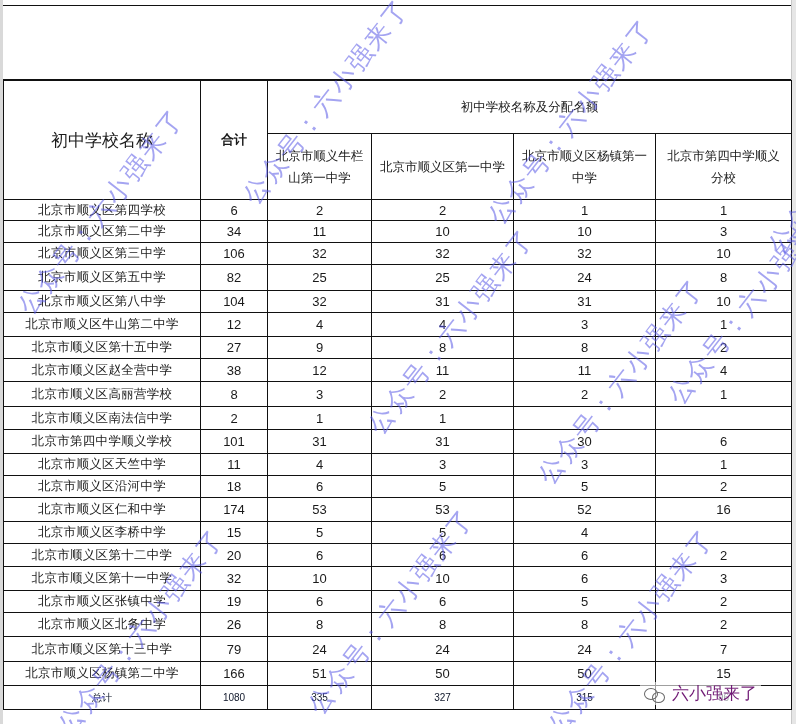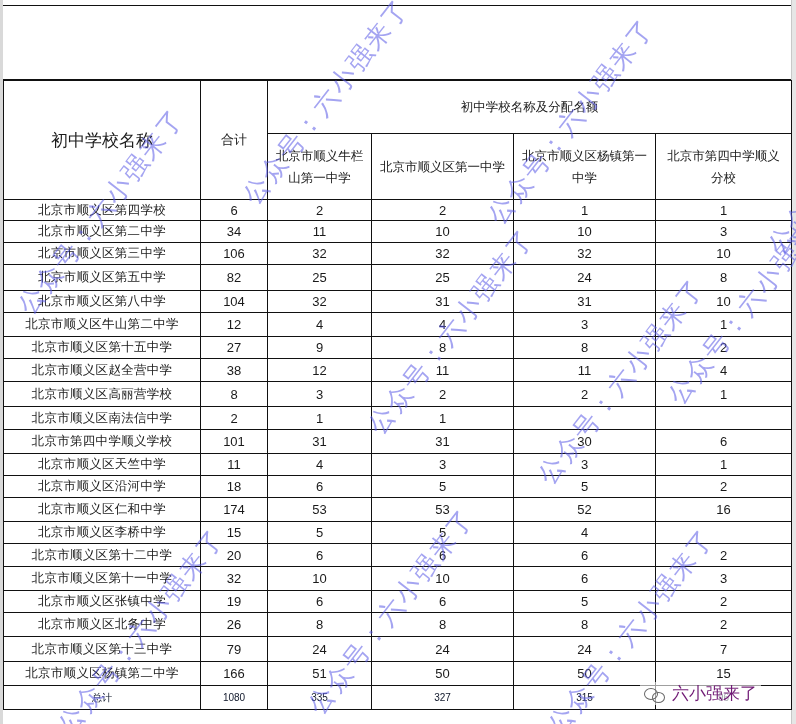--- a/index.html
+++ b/index.html
@@ -22,21 +22,21 @@
   table.grid {
     border-collapse:collapse; table-layout:fixed; width:788px;
     font-family:"Liberation Sans","DejaVu Sans",sans-serif;
   }
   table.grid td {
     border:1px solid #111; text-align:center; vertical-align:middle;
     padding:0; font-size:13px; color:#1a1a1a; overflow:hidden; white-space:nowrap;
   }
   table.grid td.name { font-family:"DejaVu Sans",sans-serif; font-size:12.5px; letter-spacing:0.3px; }
   td.hdr-name { font-family:"DejaVu Sans",sans-serif; font-size:17px !important; }
-  td.hdr-total { font-family:"DejaVu Sans",sans-serif; font-size:13px !important; }
+  td.hdr-total { font-family:"DejaVu Sans",sans-serif; font-size:13px !important;font-weight:bold; }
   td.hdr-group { font-family:"DejaVu Sans",sans-serif; font-size:12.5px !important; }
   td.hdr-col { font-family:"DejaVu Sans",sans-serif; font-size:12.5px !important; white-space:normal !important; line-height:22px; padding:0 6px !important; }
   td.num { font-size:13.5px; }
   tr.total-row td { font-size:10px; color:#0f172a; }
   .watermark {
     position:absolute; color:#5a5ae6; opacity:0.55; font-size:26px;
     font-family:"DejaVu Sans",sans-serif; transform:rotate(-52deg);
     transform-origin:left top; white-space:nowrap; pointer-events:none;
     letter-spacing:2px;
   }

